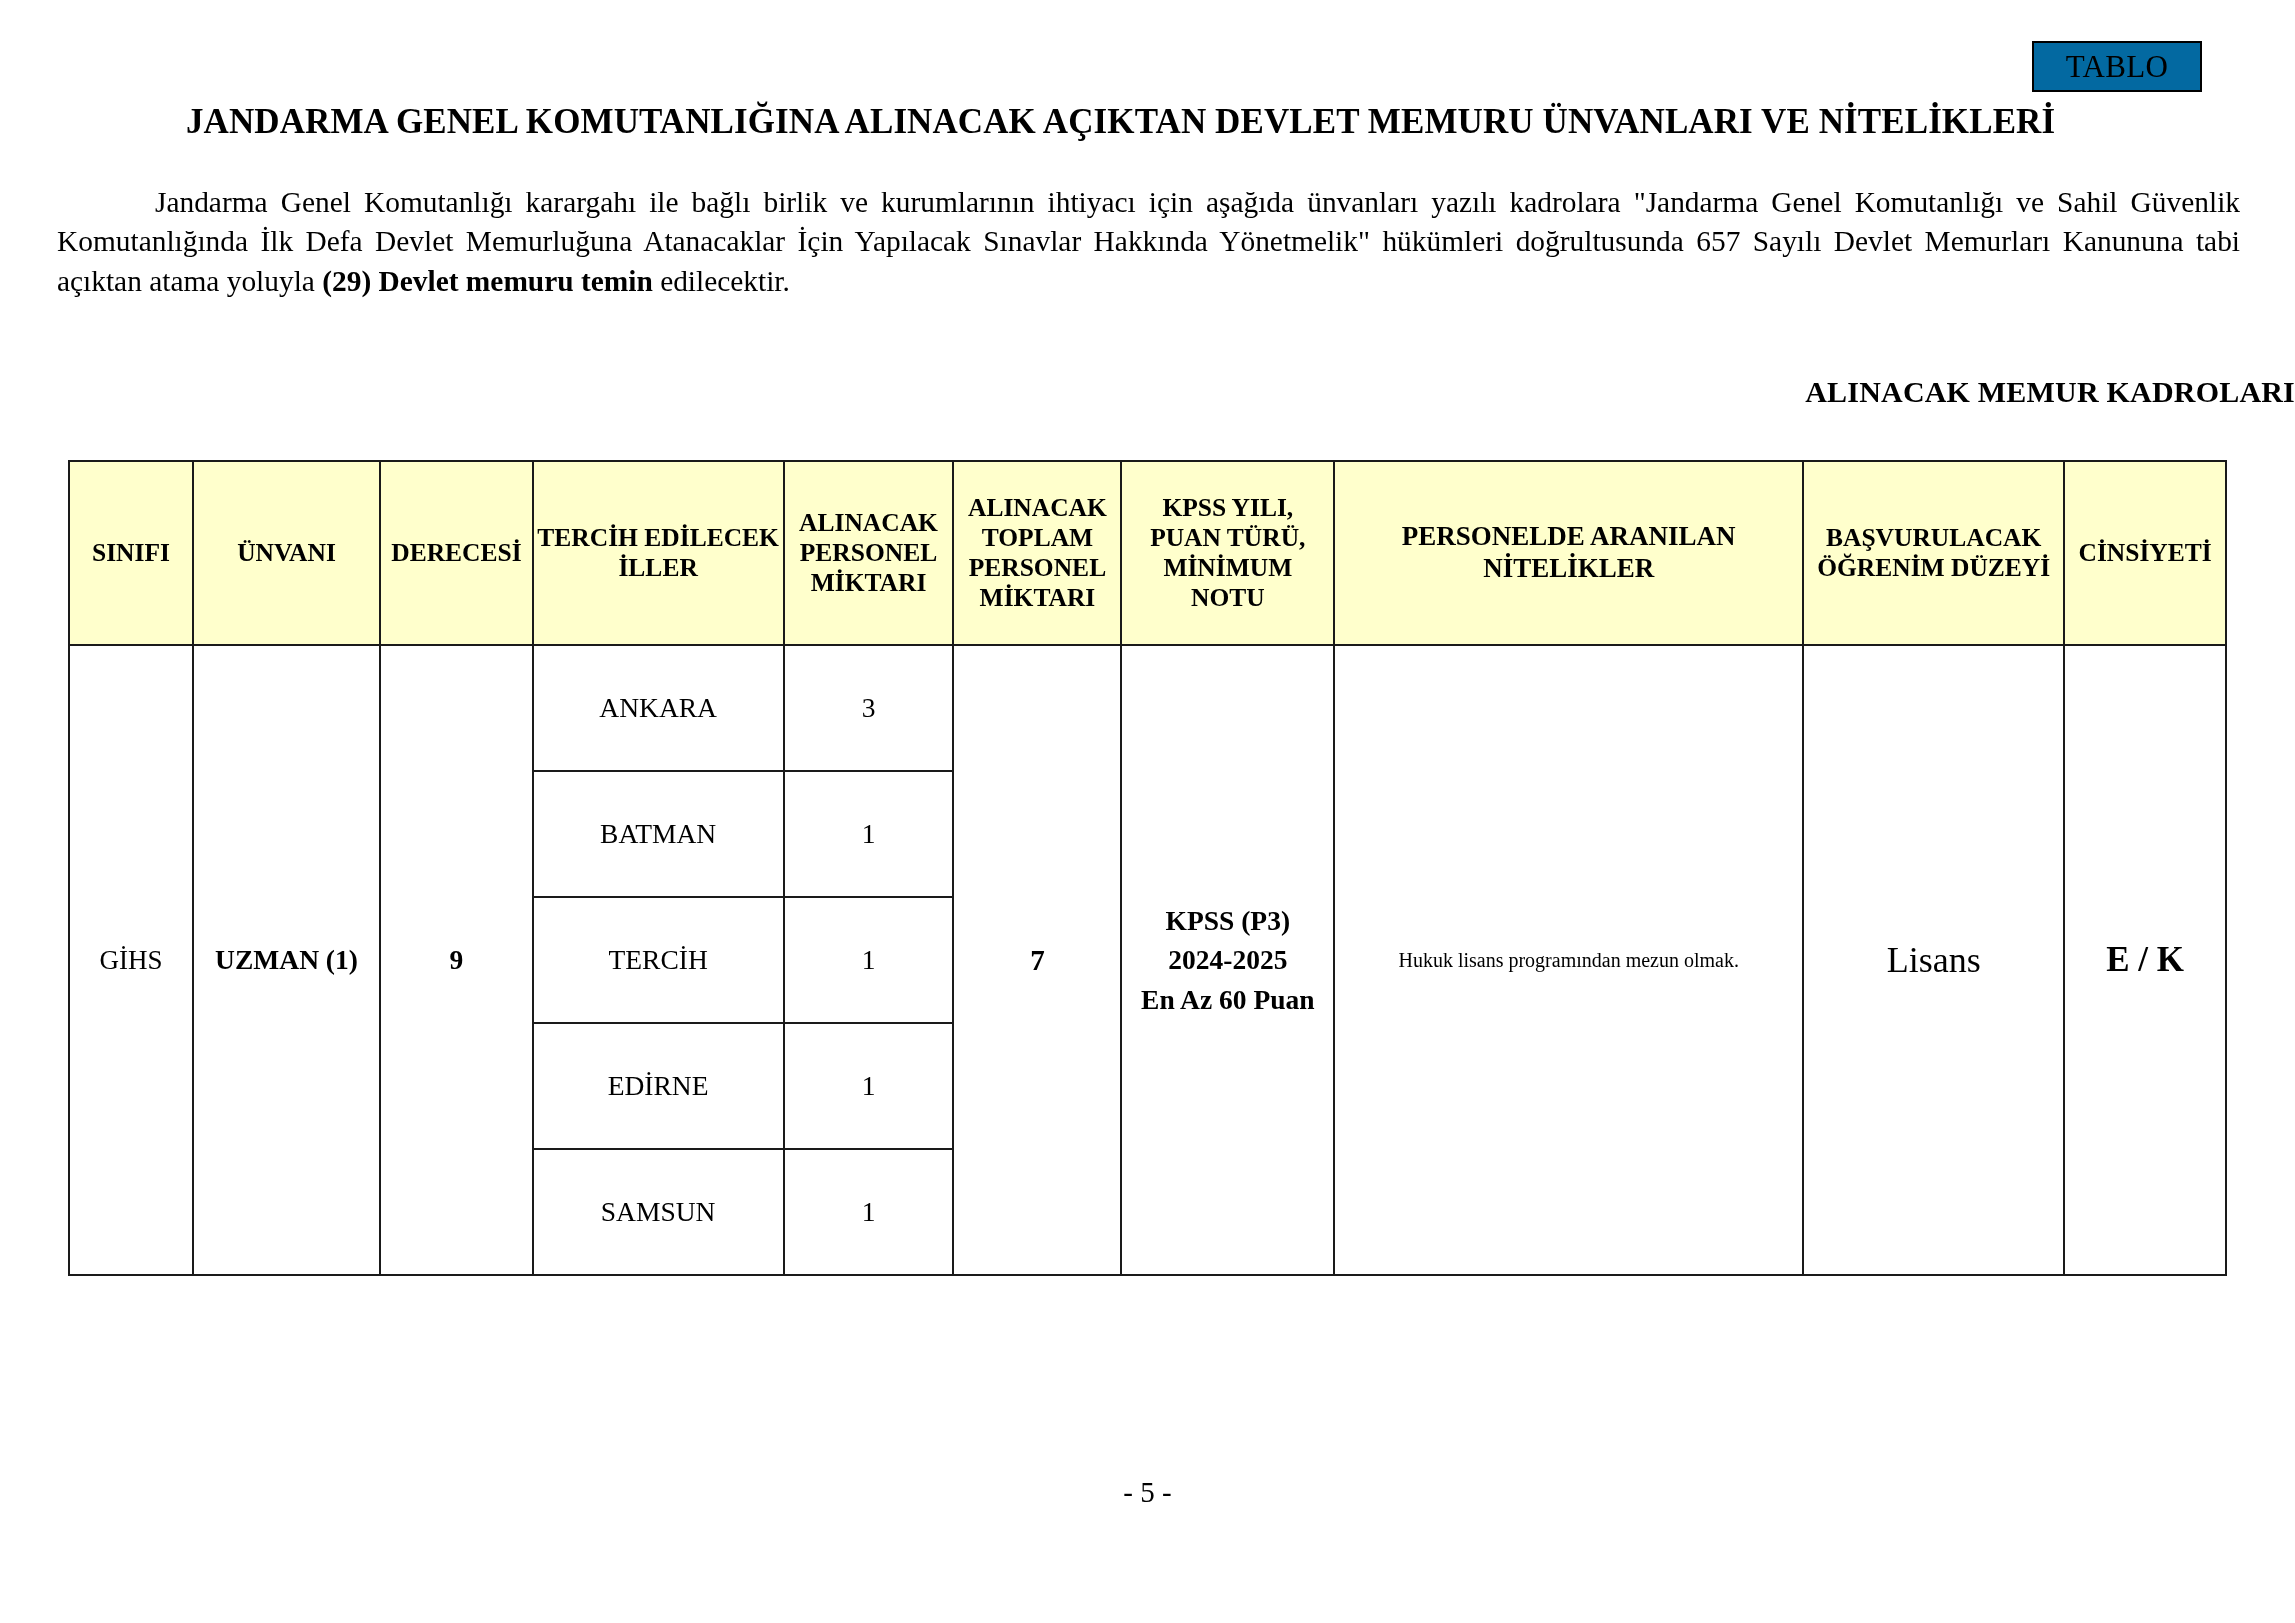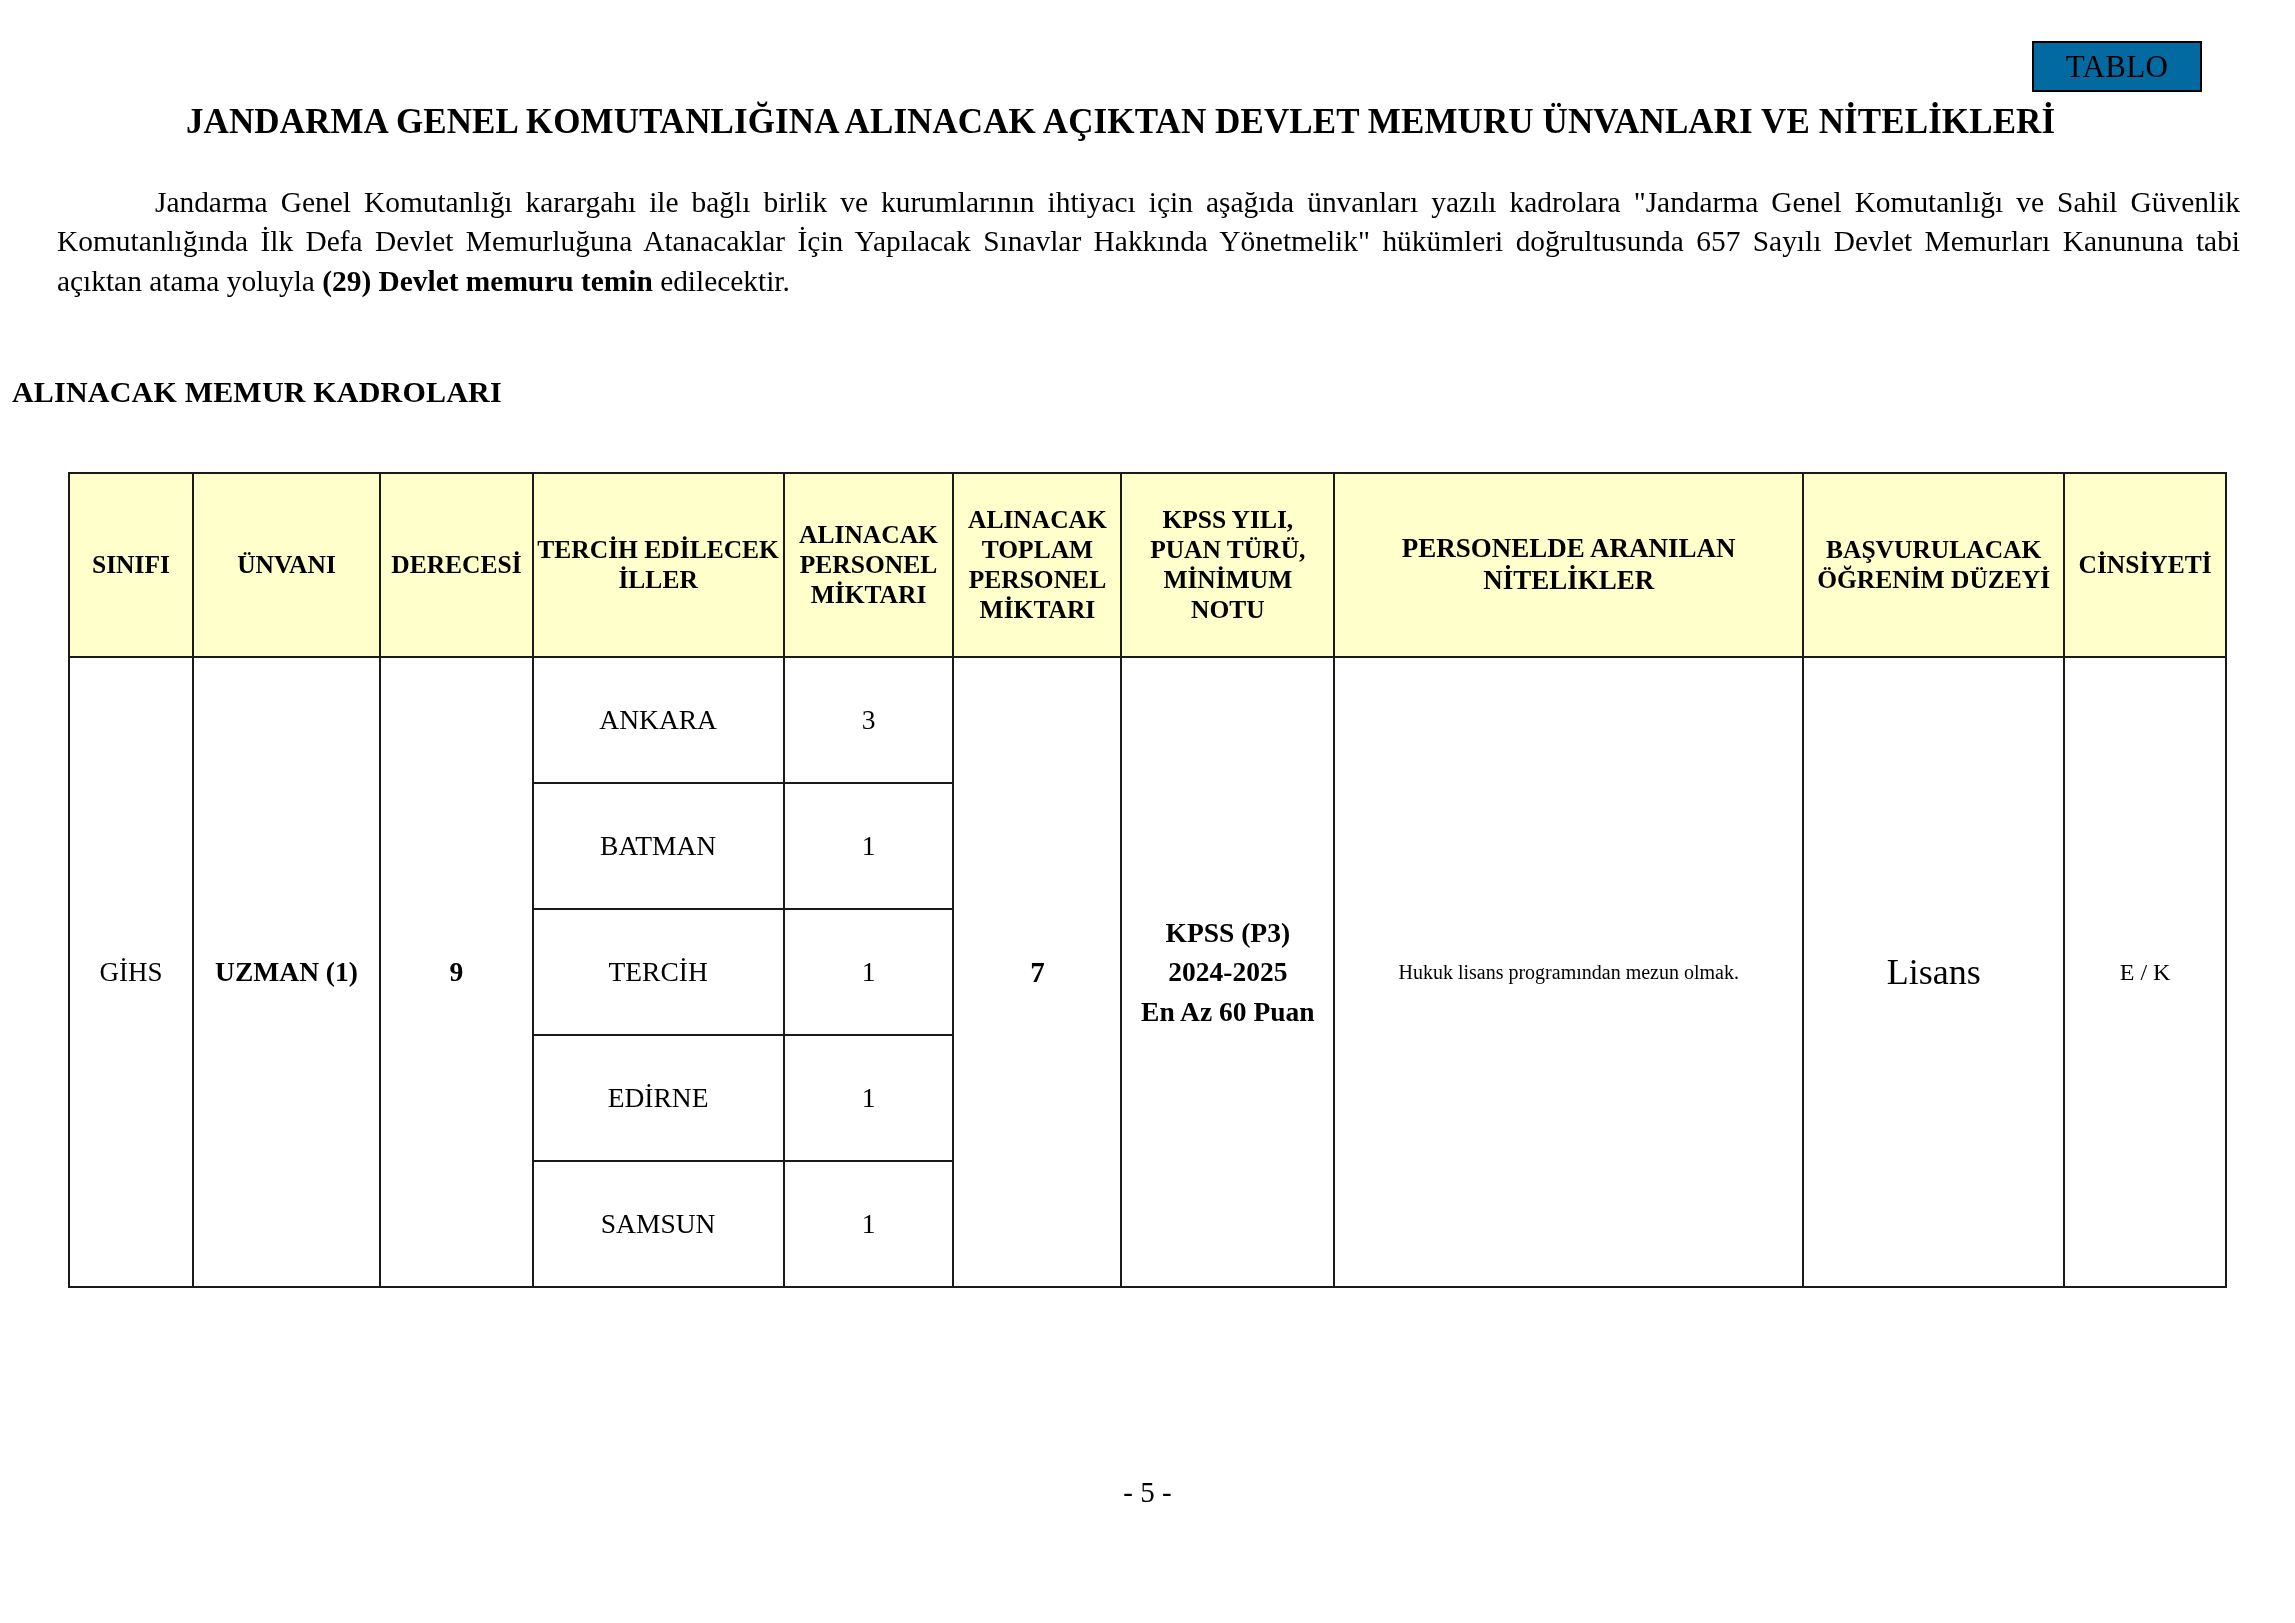--- a/index.html
+++ b/index.html
@@ -59,23 +59,23 @@
     padding: 23.6px 39px 0 41px;
     font-size: 29.4px;
     line-height: 1.33;
     text-align: justify;
     text-justify: inter-word;
     text-indent: 98px;
   }
   .intro b { font-weight: bold; }
 
   .section-title {
-    margin: 12px;
+    margin: 0;
     padding: 58px 0 0 0;
-    text-align: left;
+    text-align: right;
     font-size: 30px;
     font-weight: bold;
     letter-spacing: 0.2px;
   }
 
   
   .table-wrap {
     padding: 51px 0 0 0;
     display: flex;
     justify-content: center;
@@ -125,21 +125,21 @@
     line-height: 1.45;
   }
   td.nitelik {
     text-align: left;
     vertical-align: top;
     padding: 15.7px 17px 0 17px;
     font-size: 20px;
     line-height: 1.35;
   }
   td.ogrenim { font-size: 36px; }
-  td.cinsiyet { font-size: 24px; }
+  td.cinsiyet { font-size: 35px; font-weight: bold; }
   td.sinifi { font-size: 27px; }
 
   
   col.c-sinifi    { width: 121px; }
   col.c-unvani    { width: 183px; }
   col.c-derecesi  { width: 149px; }
   col.c-iller     { width: 245px; }
   col.c-personel  { width: 166px; }
   col.c-toplam    { width: 164px; }
   col.c-kpss      { width: 208px; }

